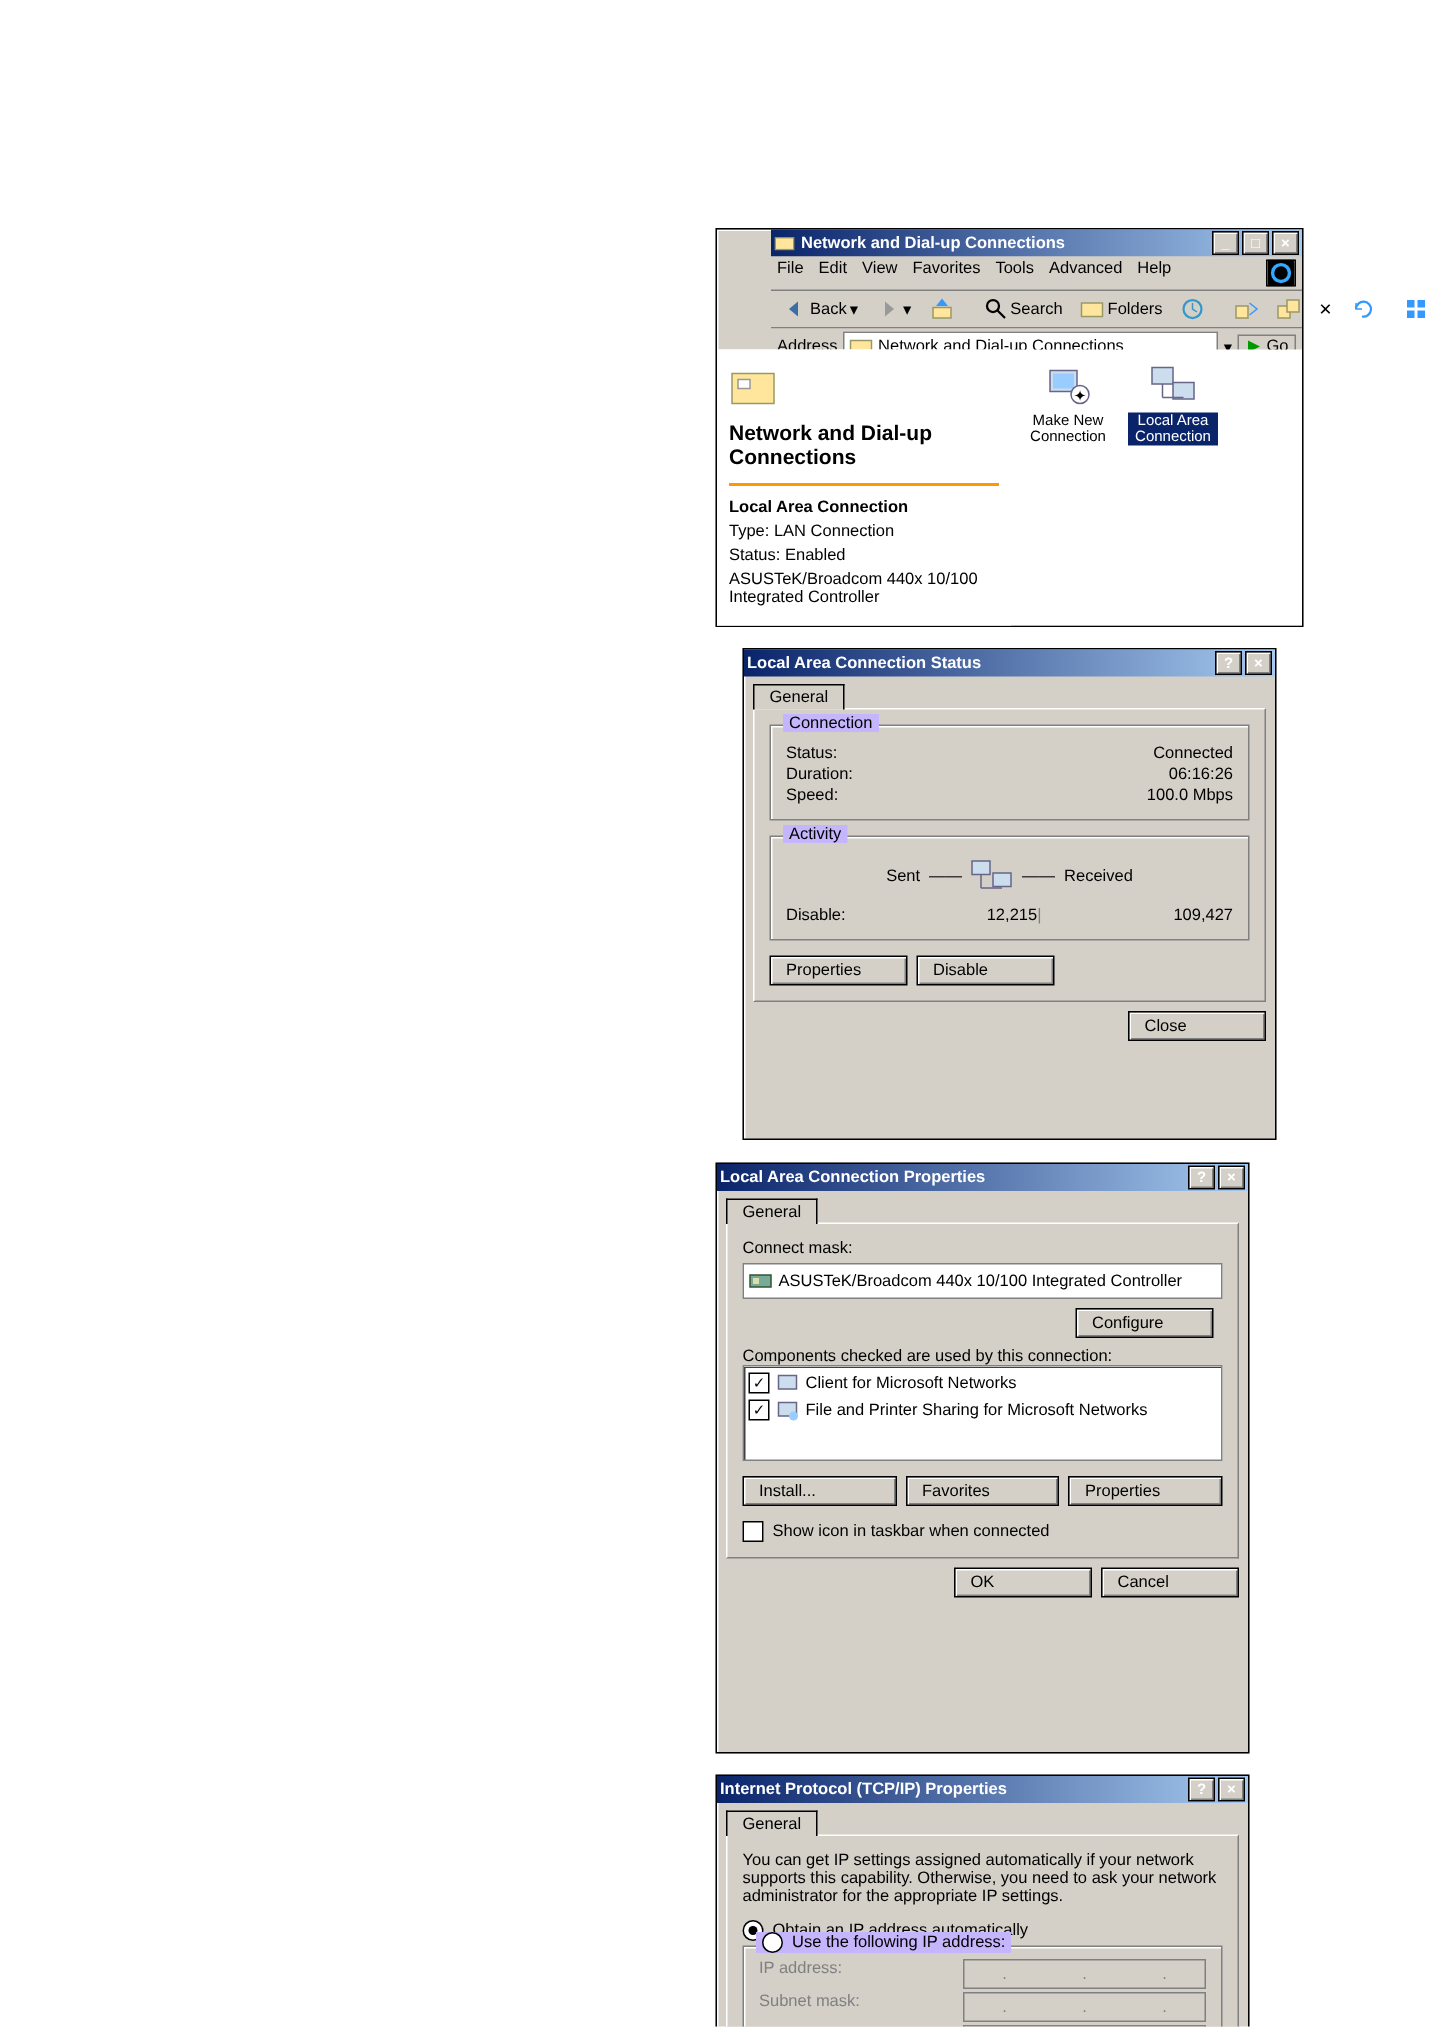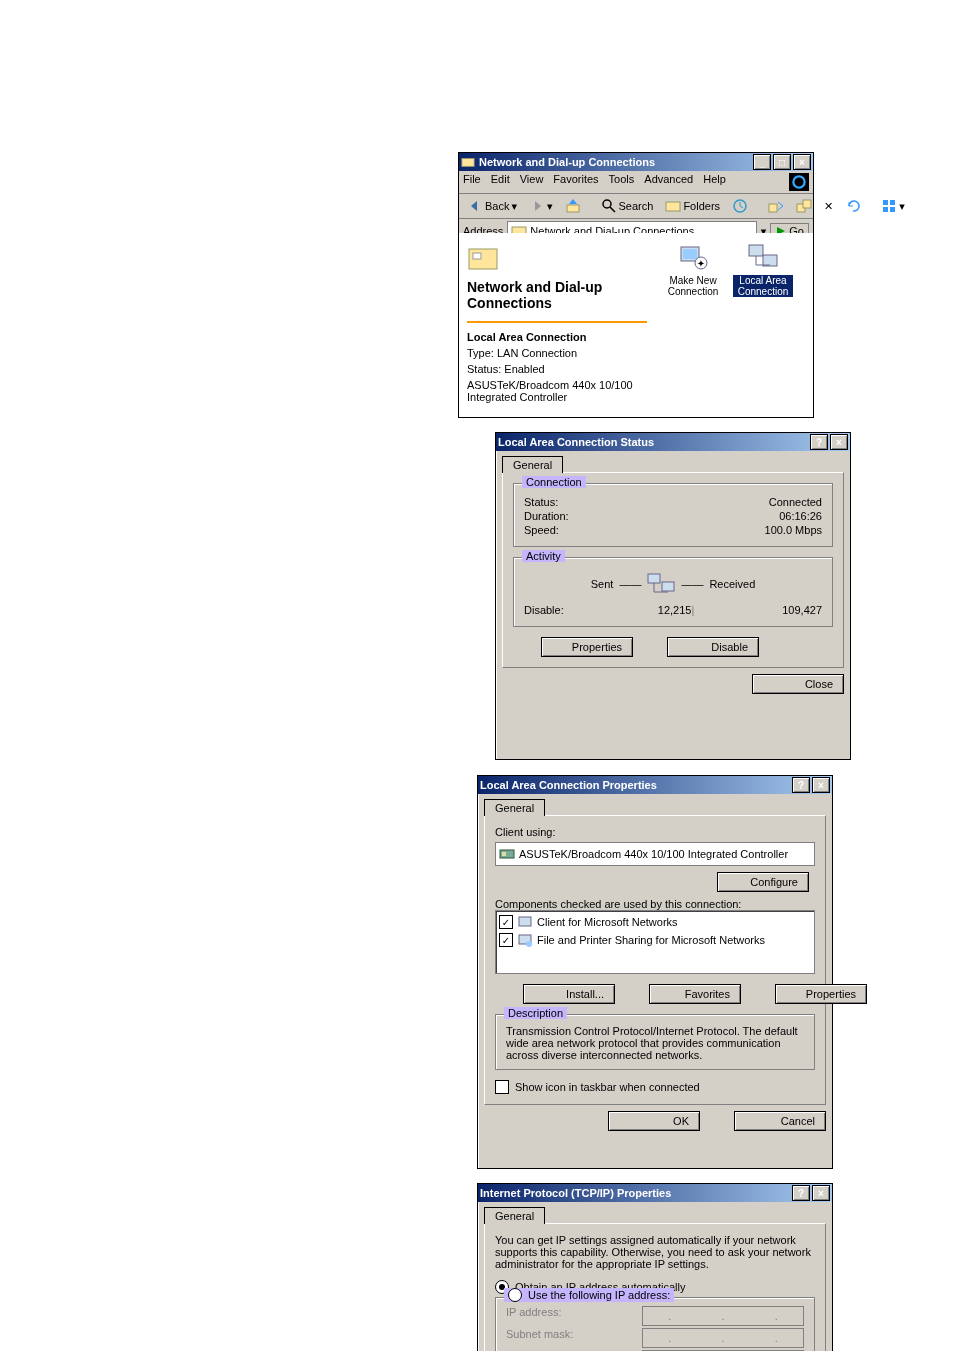--- a/index.html
+++ b/index.html
@@ -24,39 +24,39 @@
 .sidepane .info{margin:4px 0;}
 .iconarea{flex:1;padding:8px;display:flex;gap:10px;align-items:flex-start;}
 .deskicon{width:60px;text-align:center;font-size:10px;}
 .deskicon .ic{width:32px;height:32px;margin:0 auto 2px auto;display:flex;align-items:center;justify-content:center;}
 .deskicon.selected .lbl{background:#0a246a;color:#fff;}
 .tab{display:inline-block;background:#d4d0c8;border:1px solid #000;border-bottom:none;padding:2px 10px;margin:4px 0 0 6px;font-size:11px;position:relative;top:1px;}
 .tabpage{background:#d4d0c8;border:1px solid #fff;border-right-color:#808080;border-bottom-color:#808080;margin:0 6px 6px 6px;padding:10px;}
 .group{border:1px solid #808080;box-shadow:inset 1px 1px 0 #fff;padding:10px 10px 8px 10px;margin-bottom:10px;position:relative;}
 .group>.legend{position:absolute;top:-8px;left:8px;background:#c4b5fd;padding:0 4px;font-size:11px;}
 .row{display:flex;justify-content:space-between;margin:2px 0;font-size:11px;}
-.btn{background:#d4d0c8;border:1px solid #000;box-shadow:inset 1px 1px 0 #fff,inset -1px -1px 0 #808080;padding:3px 10px;font-size:11px;text-align:right;min-width:70px;margin-left:28px;}
+.btn{background:#d4d0c8;border:1px solid #000;box-shadow:inset 1px 1px 0 #fff,inset -1px -1px 0 #808080;padding:3px 10px;font-size:11px;text-align:left;min-width:70px;}
 .btnrow{display:flex;gap:6px;justify-content:flex-end;margin:6px;}
 .listbox{background:#fff;border:1px solid #808080;box-shadow:inset 1px 1px 0 #404040;padding:2px;font-size:11px;height:58px;overflow:hidden;}
 .listitem{display:flex;align-items:center;gap:4px;padding:1px;}
 .listitem.sel{background:#0a246a;color:#fff;}
 .chk{width:12px;height:12px;border:1px solid #000;background:#fff;display:inline-flex;align-items:center;justify-content:center;font-size:10px;}
 .radio{width:12px;height:12px;border:1px solid #000;border-radius:50%;background:#fff;display:inline-flex;align-items:center;justify-content:center;}
 .radio.on::after{content:"";width:6px;height:6px;background:#000;border-radius:50%;}
 .ipfield{background:#fff;border:1px solid #808080;height:18px;width:160px;display:flex;align-items:center;justify-content:space-around;font-size:11px;}
 .ipfield.disabled{background:#d4d0c8;color:#808080;}
 .label-dis{color:#808080;}
 .smallicon{width:16px;height:16px;}
 .activity-center{display:flex;align-items:center;justify-content:center;gap:6px;margin:4px 0;}
 </style>
 </head>
 <body>
 <div class="page">
 
-<div class="win" style="left:458px;top:152px;width:354px;height:264px;">
+<div class="win" style="left:477px;top:152px;width:354px;height:264px;padding-left:36px;">
   <div class="titlebar">
     <span class="t-icon">
           <svg class="smallicon" viewBox="0 0 16 16">
             <rect x="1" y="4" width="14" height="9" fill="#ffe69c" stroke="#996" stroke-width="1"></rect>
           </svg>
         </span>
     <span class="t-text">Network and Dial-up Connections</span>
     <div class="winbtns">
       <div class="winbtn">_</div>
       <div class="winbtn">□</div>
@@ -255,21 +255,21 @@
 <div class="win" style="left:477px;top:775px;width:354px;height:392px;">
   <div class="titlebar">
     <span class="t-text">Local Area Connection Properties</span>
     <div class="winbtns">
       <div class="winbtn">?</div>
       <div class="winbtn">×</div>
     </div>
   </div>
   <div class="tab">General</div>
   <div class="tabpage">
-    <div>Client using:</div>
+    <div>Connect mask:</div>
     <div style="background:#fff;border:1px solid #808080;padding:3px;margin:4px 0;display:flex;align-items:center;gap:4px;">
       <svg class="smallicon" viewBox="0 0 16 16">
             <rect x="1" y="4" width="14" height="8" fill="#7a9" stroke="#353"></rect>
             <rect x="3" y="6" width="4" height="4" fill="#dda"></rect>
           </svg>
       <span>ASUSTeK/Broadcom 440x 10/100 Integrated Controller</span>
     </div>
     <div class="btnrow">
           <div class="btn">Configure</div>
         </div>
@@ -289,24 +289,20 @@
               <circle cx="12" cy="12" r="3" fill="#9cf"></circle>
             </svg>
             <span>File and Printer Sharing for Microsoft Networks</span>
           </div>
     </div>
     <div style="display:flex;gap:6px;margin:10px 0;">
       <div class="btn" style="flex:1">Install...</div>
       <div class="btn" style="flex:1">Favorites</div>
       <div class="btn" style="flex:1">Properties</div>
     </div>
-    <div class="group">
-      <div class="legend">Description</div>
-      <div style="font-size:11px;">Transmission Control Protocol/Internet Protocol. The default wide area network protocol that provides communication across diverse interconnected networks.</div>
-    </div>
     <div style="display:flex;align-items:center;gap:6px;margin-top:6px;">
       <span class="chk"></span>
       <span>Show icon in taskbar when connected</span>
     </div>
   </div>
   <div class="btnrow">
     <div class="btn">OK</div>
     <div class="btn">Cancel</div>
   </div>
 </div>

